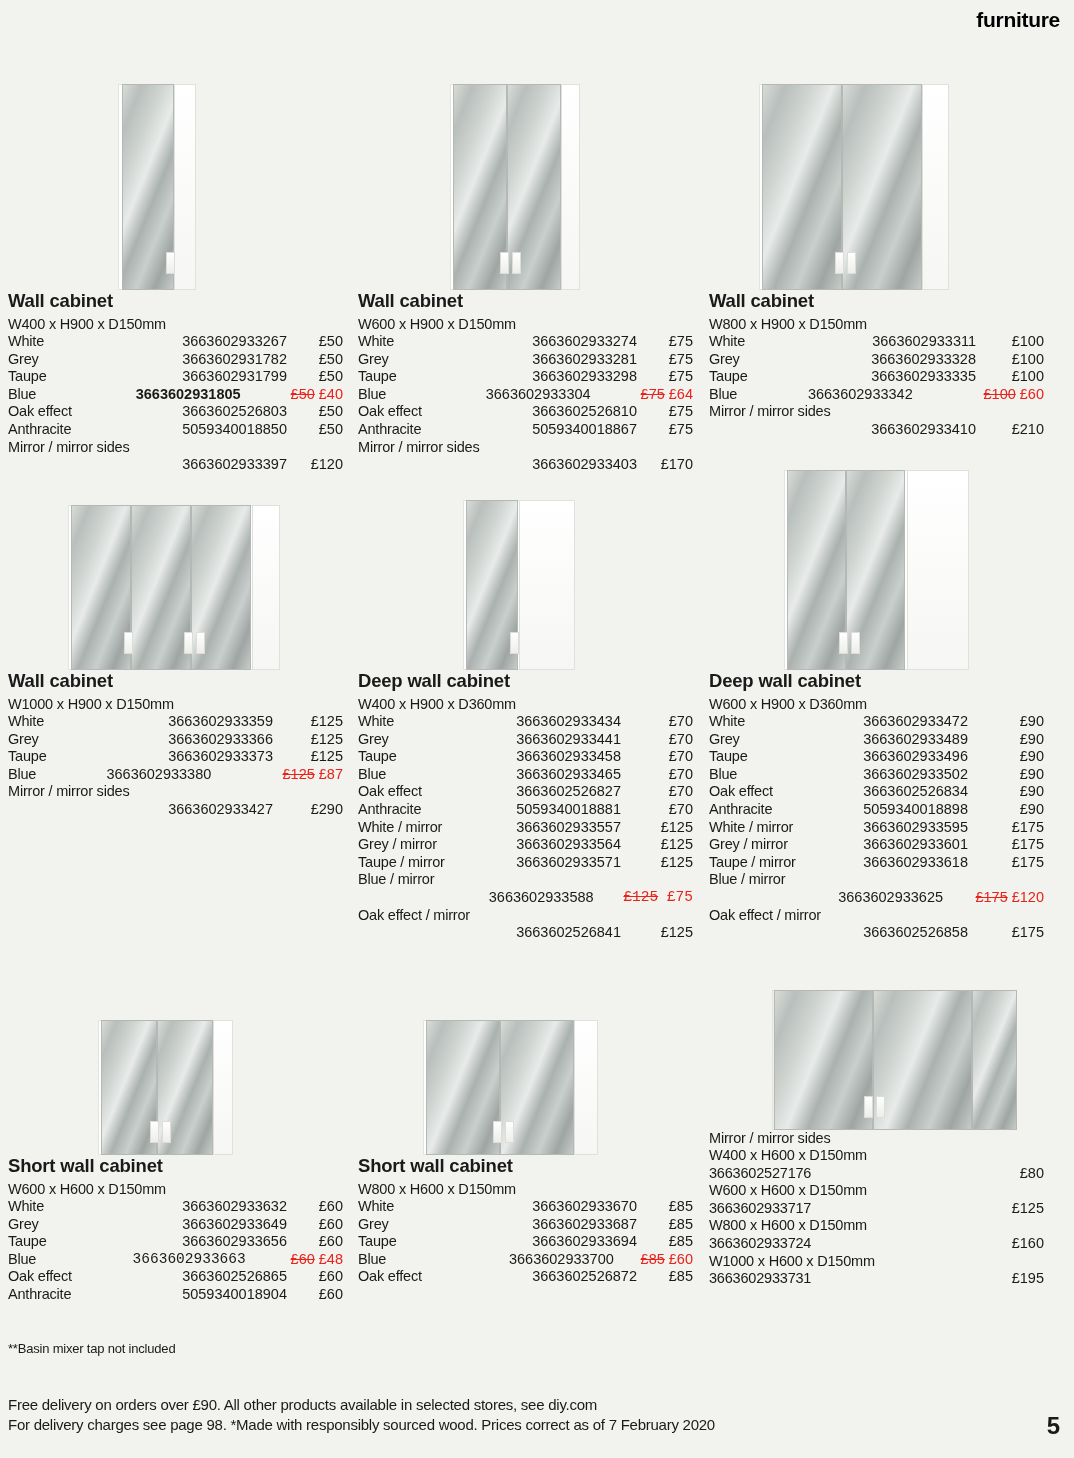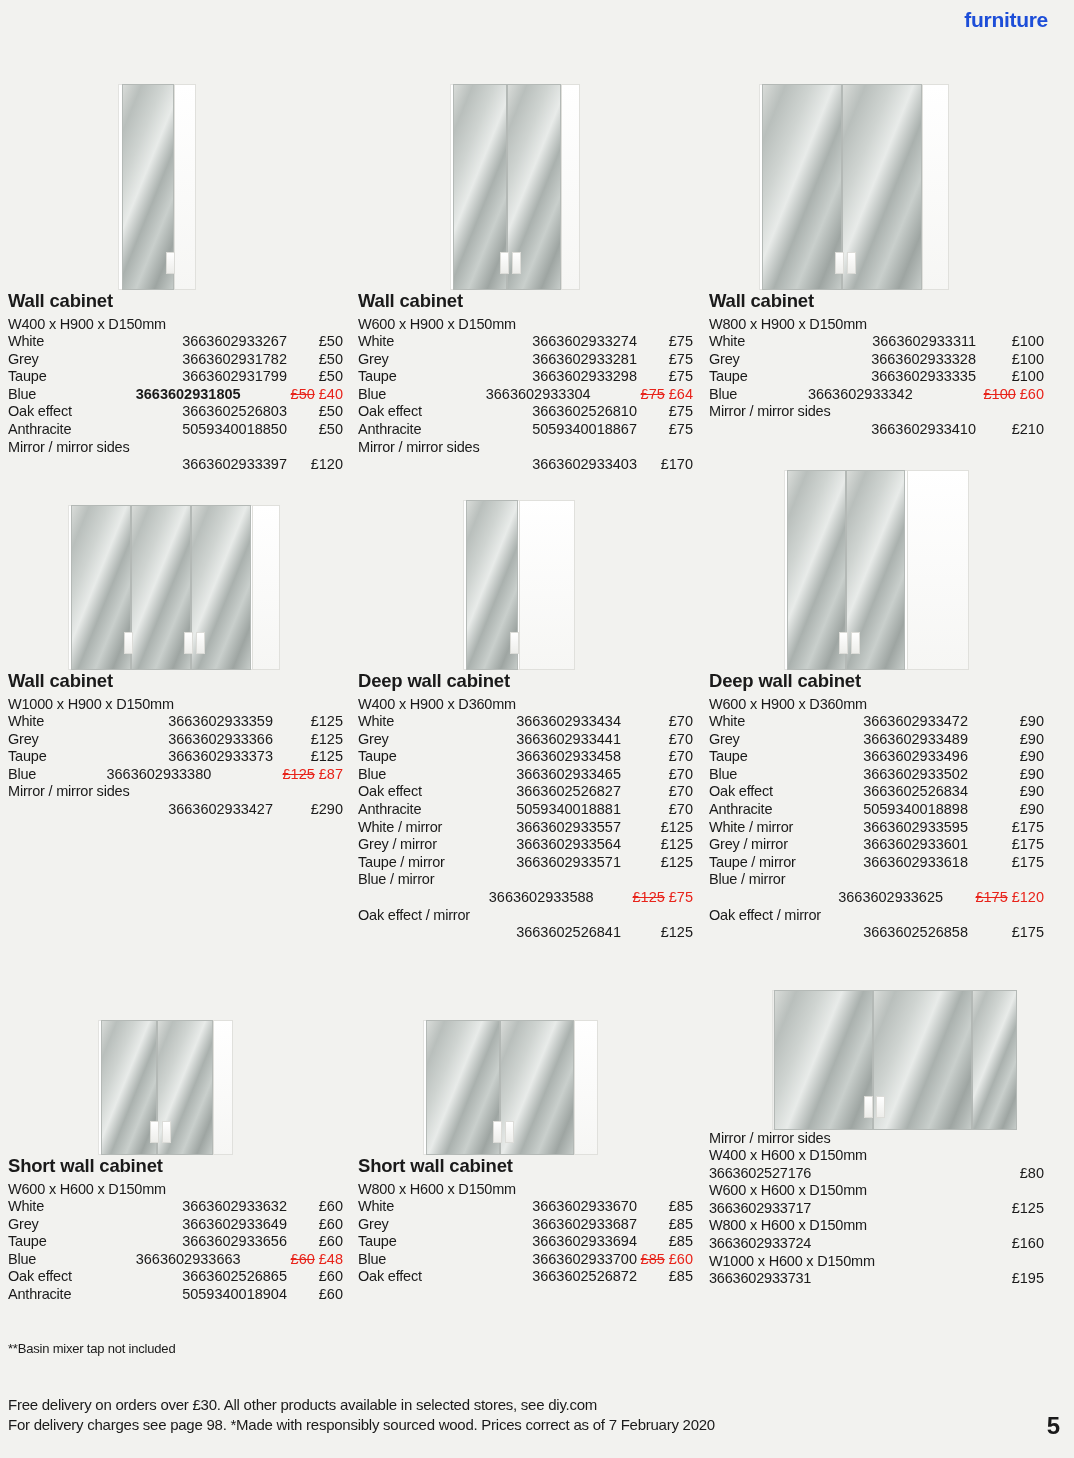--- a/index.html
+++ b/index.html
@@ -5,22 +5,22 @@
   html,body{margin:0;padding:0;}
   body{
     width:1074px;height:1458px;
     background:#f2f2ef;
     font-family:"Liberation Sans", sans-serif;
     color:#1a1a1a;
     position:relative;
     overflow:hidden;
   }
   .page-header{
-    position:absolute;top:8px;right:26px;
-    font-size:21px;font-weight:bold;color:#1d4ed8;
+    position:absolute;top:8px;right:14px;
+    font-size:21px;font-weight:bold;color:#000000;
     letter-spacing:-0.3px;
   }
   .col{position:absolute;width:335px;}
   .c1{left:8px;}
   .c2{left:358px;}
   .c3{left:709px;}
   .r1{top:60px;}
   .r2{top:448px;}
   .r3{top:960px;}
 
@@ -345,21 +345,21 @@
           <td class="lbl">Taupe / mirror</td>
           <td class="code">3663602933571</td>
           <td class="price">£125</td>
         </tr>
     <tr>
           <td class="lbl" colspan="3">Blue / mirror</td>
         </tr>
     <tr>
           <td></td>
           <td class="code" style="text-align:left;padding-left:26px;">3663602933588</td>
-          <td class="price" style="width:72px;"><span class="strike">£125</span> <span class="newprice">£75</span></td>
+          <td class="price" style="width:72px;font-family:Liberation Mono, monospace;"><span class="strike">£125</span> <span class="newprice">£75</span></td>
         </tr>
     <tr>
           <td class="lbl" colspan="3">Oak effect / mirror</td>
         </tr>
     <tr>
           <td></td>
           <td class="code">3663602526841</td>
           <td class="price">£125</td>
         </tr>
   </tbody>
@@ -471,21 +471,21 @@
           <td class="code">3663602933649</td>
           <td class="price">£60</td>
         </tr>
     <tr>
           <td class="lbl">Taupe</td>
           <td class="code">3663602933656</td>
           <td class="price">£60</td>
         </tr>
     <tr>
           <td class="lbl">Blue</td>
-          <td class="code" style="text-align:left;padding-left:44px;">3663602933663</td>
+          <td class="code" style="text-align:left;padding-left:44px;font-family:Liberation Mono, monospace;">3663602933663</td>
           <td class="price"><span class="strike">£60</span> <span class="newprice">£48</span></td>
         </tr>
     <tr>
           <td class="lbl">Oak effect</td>
           <td class="code">3663602526865</td>
           <td class="price">£60</td>
         </tr>
     <tr>
           <td class="lbl">Anthracite</td>
           <td class="code">5059340018904</td>
@@ -520,21 +520,21 @@
           <td class="code">3663602933687</td>
           <td class="price">£85</td>
         </tr>
     <tr>
           <td class="lbl">Taupe</td>
           <td class="code">3663602933694</td>
           <td class="price">£85</td>
         </tr>
     <tr>
           <td class="lbl">Blue</td>
-          <td class="code" style="text-align:right;padding-left:44px;margin-top:31px;">3663602933700</td>
+          <td class="code" style="text-align:center;padding-left:44px;margin-top:31px;">3663602933700</td>
           <td class="price"><span class="strike">£85</span> <span class="newprice">£60</span></td>
         </tr>
     <tr>
           <td class="lbl">Oak effect</td>
           <td class="code">3663602526872</td>
           <td class="price">£85</td>
         </tr>
   </tbody>
     </table>
 </div>
@@ -581,17 +581,17 @@
           <td class="lbl">3663602933731</td>
           <td class="price" style="width:80px;">£195</td>
         </tr>
   </tbody>
     </table>
 </div>
 
 <div class="footnote">**Basin mixer tap not included</div>
 
 <div class="footer">
-  <div>Free delivery on orders over £30. All other products available in selected stores, see diy.com</div>
+  <div>Free delivery on orders over £90. All other products available in selected stores, see diy.com</div>
   <div>For delivery charges see page 98. *Made with responsibly sourced wood. Prices correct as of 7 February 2020</div>
 </div>
 
 <div class="pagenum">5</div>
 
 </body></html>

